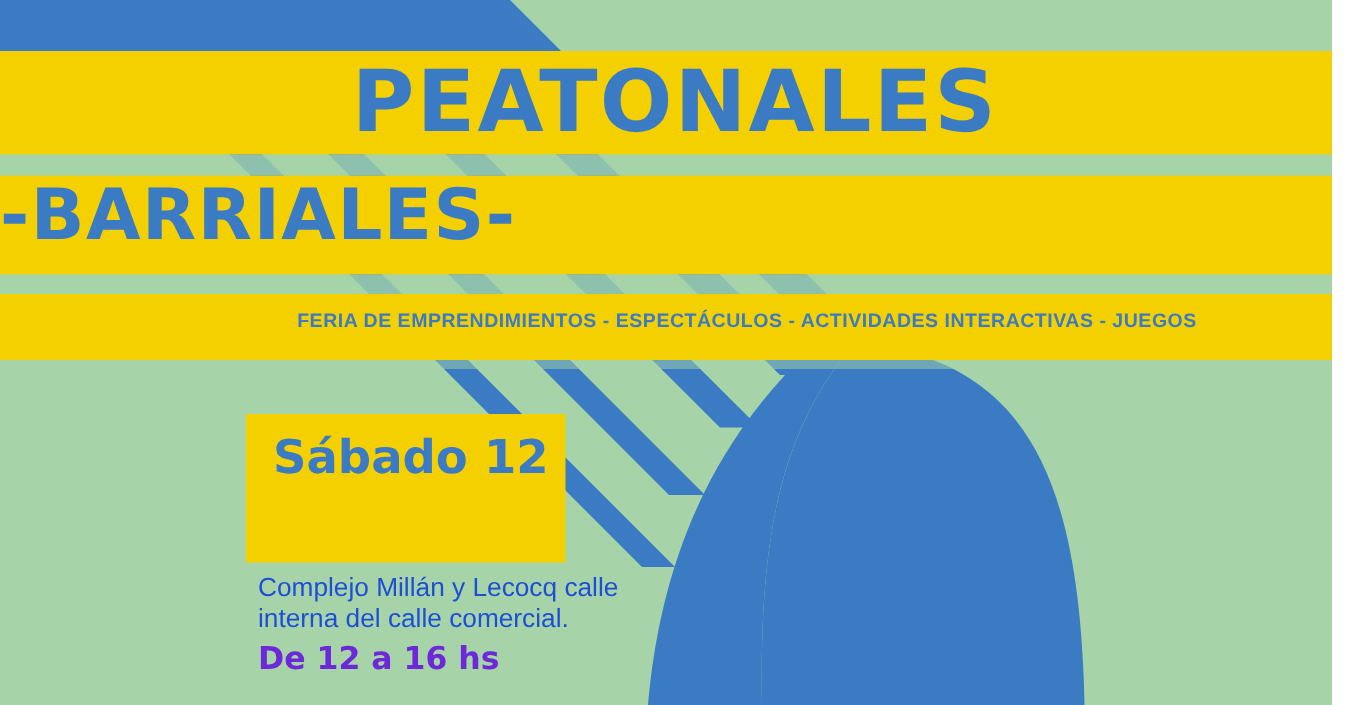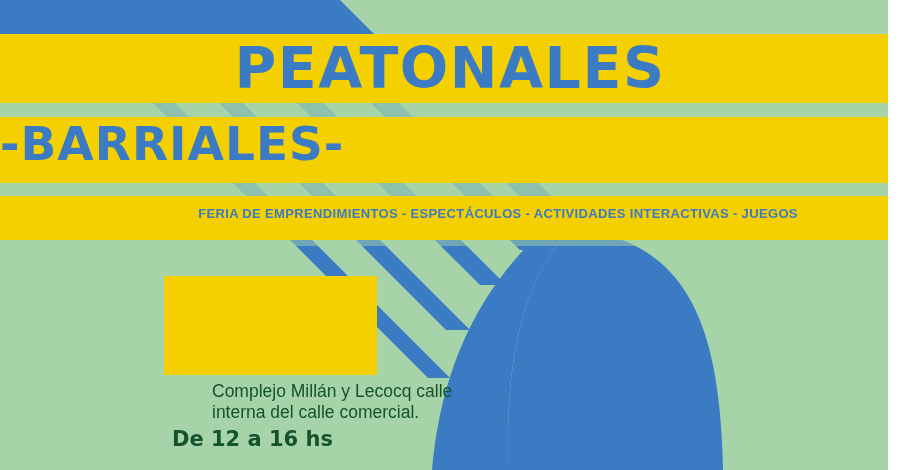--- a/index.html
+++ b/index.html
@@ -103,34 +103,33 @@
   }
 
   .venue {
     position: absolute;
     left: 172px;
     top: 381px;
     width: 330px;
     font-size: 17.5px;
     line-height: 21px;
     font-weight: normal;
-    color: #14532d;
+    color: #1d4ed8;
     font-family: "Liberation Sans", sans-serif;
-    margin-left: 40px;
   }
   .venue .vline { display: block; }
 
   .hours {
     position: absolute;
     left: 172px;
     top: 427px;
     font-size: 21px;
     line-height: 25px;
     font-weight: bold;
-    color: #14532d;
+    color: #6d28d9;
     font-family: "DejaVu Sans", sans-serif;
     white-space: nowrap;
   }
 </style>
 </head>
 <body>
 
 <div id="poster">
 
   <svg class="layer" id="bg-svg" width="900" height="470" viewBox="0 0 900 470">
@@ -161,20 +160,21 @@
   <div class="text-layer">
 
     <div class="title-main">PEATONALES</div>
 
     <div class="title-sub">-BARRIALES-</div>
 
     <div class="tagline">FERIA DE EMPRENDIMIENTOS - ESPECTÁCULOS - ACTIVIDADES INTERACTIVAS - JUEGOS</div>
 
     <div class="date-box">
       <div class="date-text">
+        <span>Sábado 12</span>
       </div>
     </div>
 
     <div class="venue">
       <span class="vline">Complejo Millán y Lecocq calle</span>
       <span class="vline">interna del calle comercial.</span>
     </div>
 
     <div class="hours">De 12 a 16 hs</div>
 

